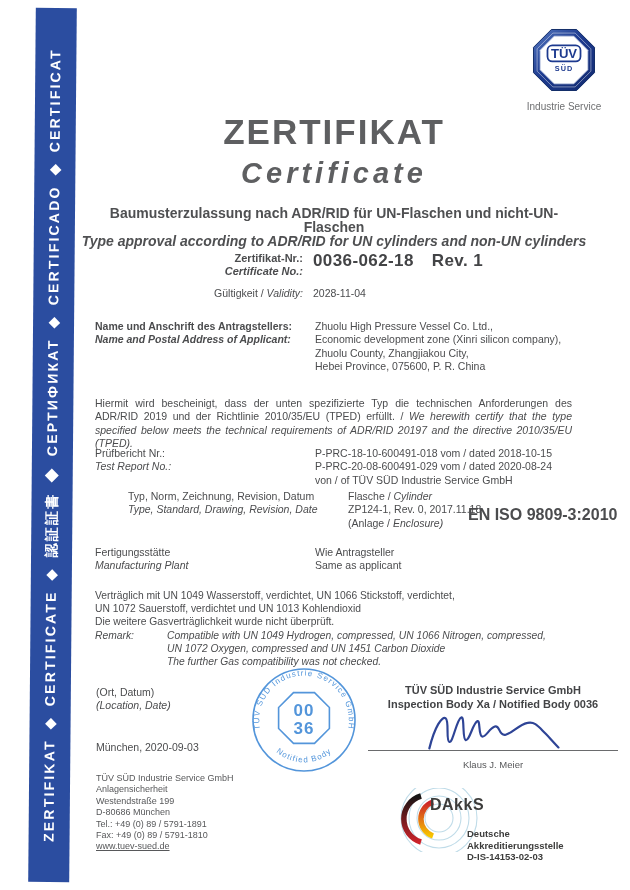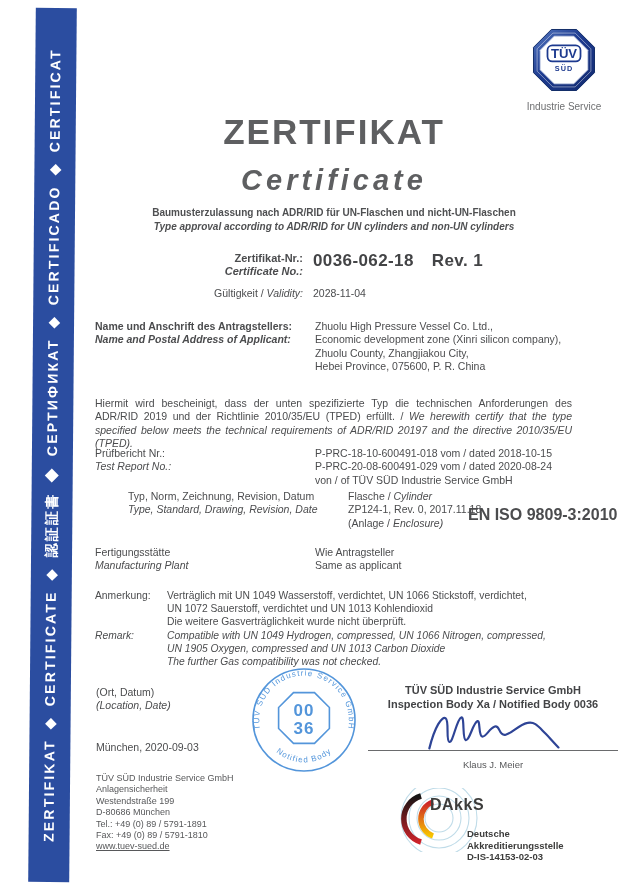--- a/index.html
+++ b/index.html
@@ -19,23 +19,23 @@
     color:#ffffff; font-size:14px; font-weight:bold;
     letter-spacing:2.2px; word-spacing:4px; white-space:nowrap;
   }
   
   .logo { position:absolute; left:512px; top:26px; width:104px; text-align:center; }
   .logo svg { width:68px; height:68px; }
   .logo-caption { font-size:10px; color:#6f7072; margin-top:3px; }
   
   .title { position:absolute; left:95px; top:112px; width:478px; text-align:center; color:#5e5f61; }
   .title-de { font-size:35px; font-weight:bold; letter-spacing:2px; }
-  .title-en { font-size:29px; font-weight:bold; font-style:italic; letter-spacing:4px; margin-top:12px;text-align:center; }
+  .title-en { font-size:29px; font-weight:bold; font-style:italic; letter-spacing:4px; margin-top:5px;text-align:center; }
   .subtitle { position:absolute; left:80px; top:206px; width:508px; text-align:center;
-              font-size:10px; font-weight:bold; line-height:14px; color:#4f5052; }
+              font-size:14px; font-weight:bold; line-height:14px; color:#4f5052; }
   .subtitle .en { font-style:italic; }
   
   .row { position:absolute; left:95px; width:480px; display:flex; font-size:10.5px; line-height:13.3px; }
   .lab-r { width:208px; text-align:right; }
   .lab-l { width:220px; }
   .val { margin-left:10px; flex:1; }
   .val-l { flex:1; }
   .italic { font-style:italic; }
   .certno { top:252px; }
   .certno .lab-r { font-size:11px; font-weight:bold; line-height:13px; }
@@ -174,32 +174,31 @@
       <div class="italic">Manufacturing Plant</div>
     </div>
     <div class="val-l">
       <div>Wie Antragsteller</div>
       <div>Same as applicant</div>
     </div>
   </div>
 
   <div class="remark">
     <div class="remark-row">
-      <div class="remark-lab">Anmerkung:</div>
       <div class="remark-text">
         <div>Verträglich mit UN 1049 Wasserstoff, verdichtet, UN 1066 Stickstoff, verdichtet,</div>
         <div>UN 1072 Sauerstoff, verdichtet und UN 1013 Kohlendioxid</div>
         <div>Die weitere Gasverträglichkeit wurde nicht überprüft.</div>
       </div>
     </div>
     <div class="remark-row italic">
       <div class="remark-lab">Remark:</div>
       <div class="remark-text">
         <div>Compatible with UN 1049 Hydrogen, compressed, UN 1066 Nitrogen, compressed,</div>
-        <div>UN 1905 Oxygen, compressed and UN 1013 Carbon Dioxide</div>
+        <div>UN 1072 Oxygen, compressed and UN 1451 Carbon Dioxide</div>
         <div>The further Gas compatibility was not checked.</div>
       </div>
     </div>
   </div>
 
   <div class="location">
     <div>(Ort, Datum)</div>
     <div class="italic">(Location, Date)</div>
   </div>
   <div class="city">München, 2020-09-03</div>

